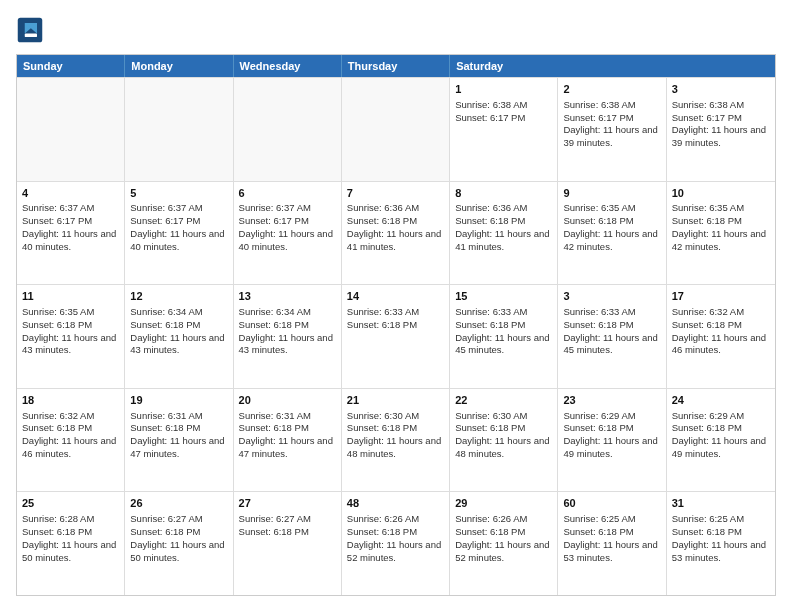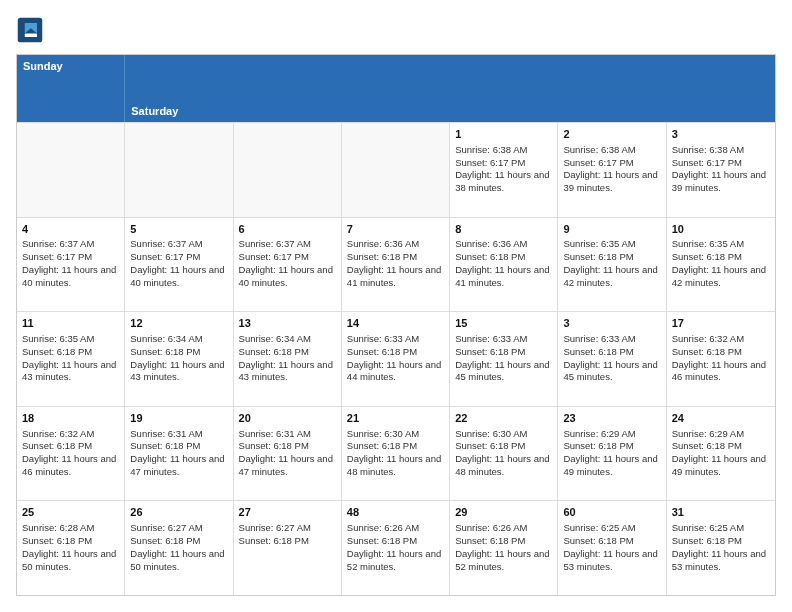--- a/index.html
+++ b/index.html
@@ -61,21 +61,21 @@
       grid-template-columns: repeat(7, 1fr);
       background: #2a6db5;
     }
     .cal-header-cell {
       color: #fff;
       font-weight: bold;
       font-size: 11px;
       padding: 5px 6px;
       border-right: 1px solid #5090c5;
     }
-    .cal-header-cell:last-child { border-right: none; margin-top: 45px; }
+    .cal-header-cell:last-child { border-right: none; }
     .cal-body {
       flex: 1;
       display: flex;
       flex-direction: column;
     }
     .cal-row {
       display: grid;
       grid-template-columns: repeat(7, 1fr);
       flex: 1;
       border-top: 1px solid #ddd;
@@ -118,33 +118,35 @@
     </div>
     <div class="title-block">
       <div class="main-title"></div>
       <div class="subtitle"></div>
     </div>
   </div>
 
   <div class="calendar">
     <div class="cal-header" id="cal-header">
         <div class="cal-header-cell">Sunday</div>
+        <div class="cal-header-cell">Monday</div>
+        <div class="cal-header-cell">Wednesday</div>
+        <div class="cal-header-cell">Thursday</div>
         <div class="cal-header-cell">Saturday</div>
       </div>
     <div class="cal-body" id="cal-body">
         <div class="cal-row">
           <div class="cal-cell empty"></div>
           <div class="cal-cell empty"></div>
           <div class="cal-cell empty"></div>
           <div class="cal-cell empty"></div>
           <div class="cal-cell">
         <div class="day-num">1</div>
         <div class="sun-info">Sunrise: 6:38 AM</div>
         <div class="sun-info">Sunset: 6:17 PM</div>
-        <div class="sun-info">Daylight: 11 hours and 38 minutes.</div>
       </div>
           <div class="cal-cell">
         <div class="day-num">2</div>
         <div class="sun-info">Sunrise: 6:38 AM</div>
         <div class="sun-info">Sunset: 6:17 PM</div>
         <div class="sun-info">Daylight: 11 hours and 39 minutes.</div>
       </div>
           <div class="cal-cell">
         <div class="day-num">3</div>
         <div class="sun-info">Sunrise: 6:38 AM</div>
@@ -212,21 +214,20 @@
           <div class="cal-cell">
         <div class="day-num">13</div>
         <div class="sun-info">Sunrise: 6:34 AM</div>
         <div class="sun-info">Sunset: 6:18 PM</div>
         <div class="sun-info">Daylight: 11 hours and 43 minutes.</div>
       </div>
           <div class="cal-cell">
         <div class="day-num">14</div>
         <div class="sun-info">Sunrise: 6:33 AM</div>
         <div class="sun-info">Sunset: 6:18 PM</div>
-        <div class="sun-info">Daylight: 11 hours and 44 minutes.</div>
       </div>
           <div class="cal-cell">
         <div class="day-num">15</div>
         <div class="sun-info">Sunrise: 6:33 AM</div>
         <div class="sun-info">Sunset: 6:18 PM</div>
         <div class="sun-info">Daylight: 11 hours and 45 minutes.</div>
       </div>
           <div class="cal-cell">
         <div class="day-num">3</div>
         <div class="sun-info">Sunrise: 6:33 AM</div>

